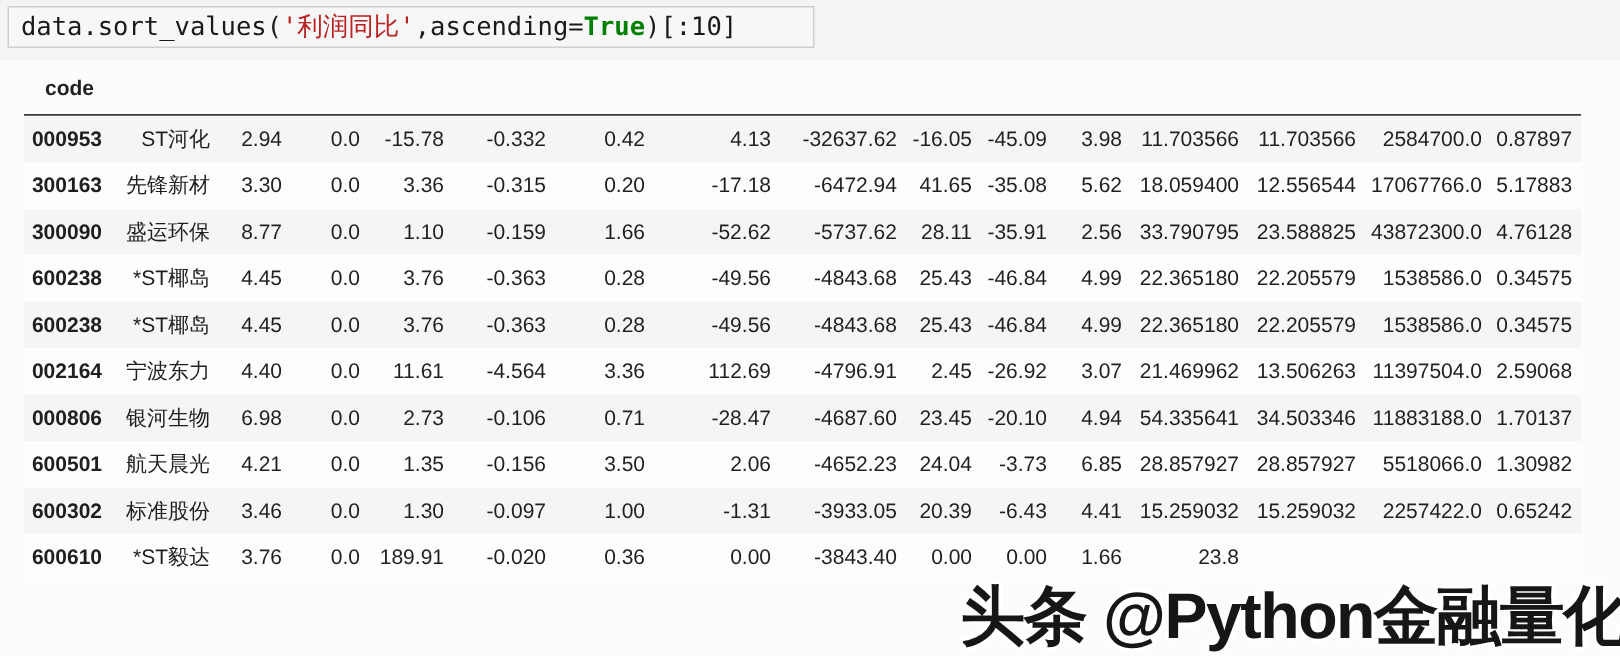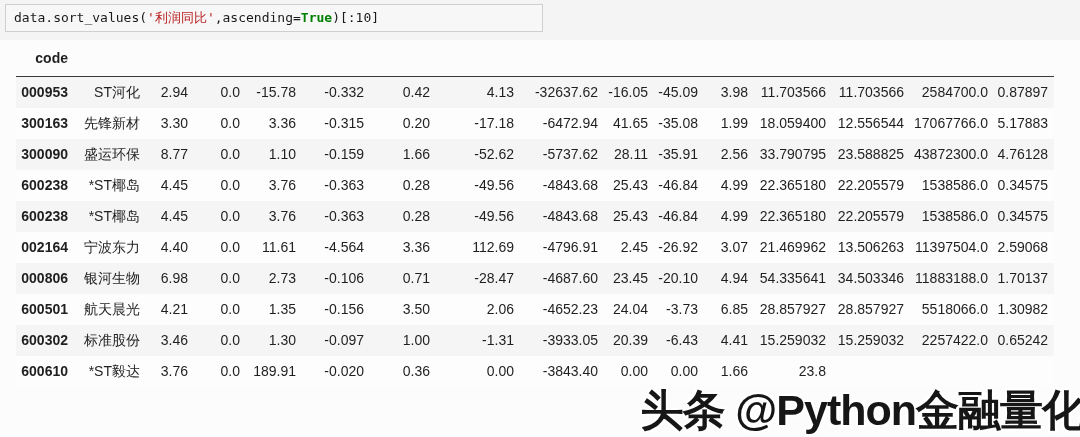--- a/index.html
+++ b/index.html
@@ -13,42 +13,42 @@
   .top-band {
     position:absolute; top:0; left:0; width:1080px; height:40px;
     background:#f4f4f4;
   }
   .code-cell {
     position:absolute; top:4px; left:5px; width:520px;
     background:#f7f7f7;
     border:1px solid #cfcfcf;
     padding:5px 8px;
     font-family:"DejaVu Sans Mono","Liberation Mono",monospace;
-    font-size:13px; line-height:16px;
+    font-size:17px; line-height:16px;
     color:#1a1a1a;
     white-space:nowrap;
   }
   .tok-str { color:#BA2121; }
   .tok-kw  { color:#008000; font-weight:bold; }
 
   table.dataframe {
     position:absolute; top:46px; left:16px;
     border-collapse:collapse; table-layout:fixed;
     font-size:14px;
     width:1038px;
   }
   table.dataframe th, table.dataframe td {
     padding:7px 6px 7px 0;
     text-align:right;
     white-space:nowrap; overflow:hidden;
     line-height:17px;
   }
   thead tr.columns-row th { font-weight:bold; padding-top:10px; padding-bottom:6px; }
   thead tr.index-row th {
-    font-weight:bold; text-align:right; padding-left:14px;
+    font-weight:bold; text-align:left; padding-left:14px;
     padding-top:4px; padding-bottom:9px;
   }
   thead tr.index-row { border-bottom:1.5px solid #3a3a3a; }
   tbody th {
     font-weight:bold; text-align:left; padding-left:22px;
   }
   tbody tr:nth-child(odd) { background:#f5f5f5; }
   tbody tr { background:#fdfdfd; }
 
   .watermark {
@@ -121,21 +121,21 @@
         <td>先锋新材</td>
         <td>3.30</td>
         <td>0.0</td>
         <td>3.36</td>
         <td>-0.315</td>
         <td>0.20</td>
         <td>-17.18</td>
         <td>-6472.94</td>
         <td>41.65</td>
         <td>-35.08</td>
-        <td>1.99</td>
+        <td>5.62</td>
         <td>18.059400</td>
         <td>12.556544</td>
         <td>17067766.0</td>
         <td>5.17883</td>
       </tr>
       <tr>
         <th>300090</th>
         <td>盛运环保</td>
         <td>8.77</td>
         <td>0.0</td>

